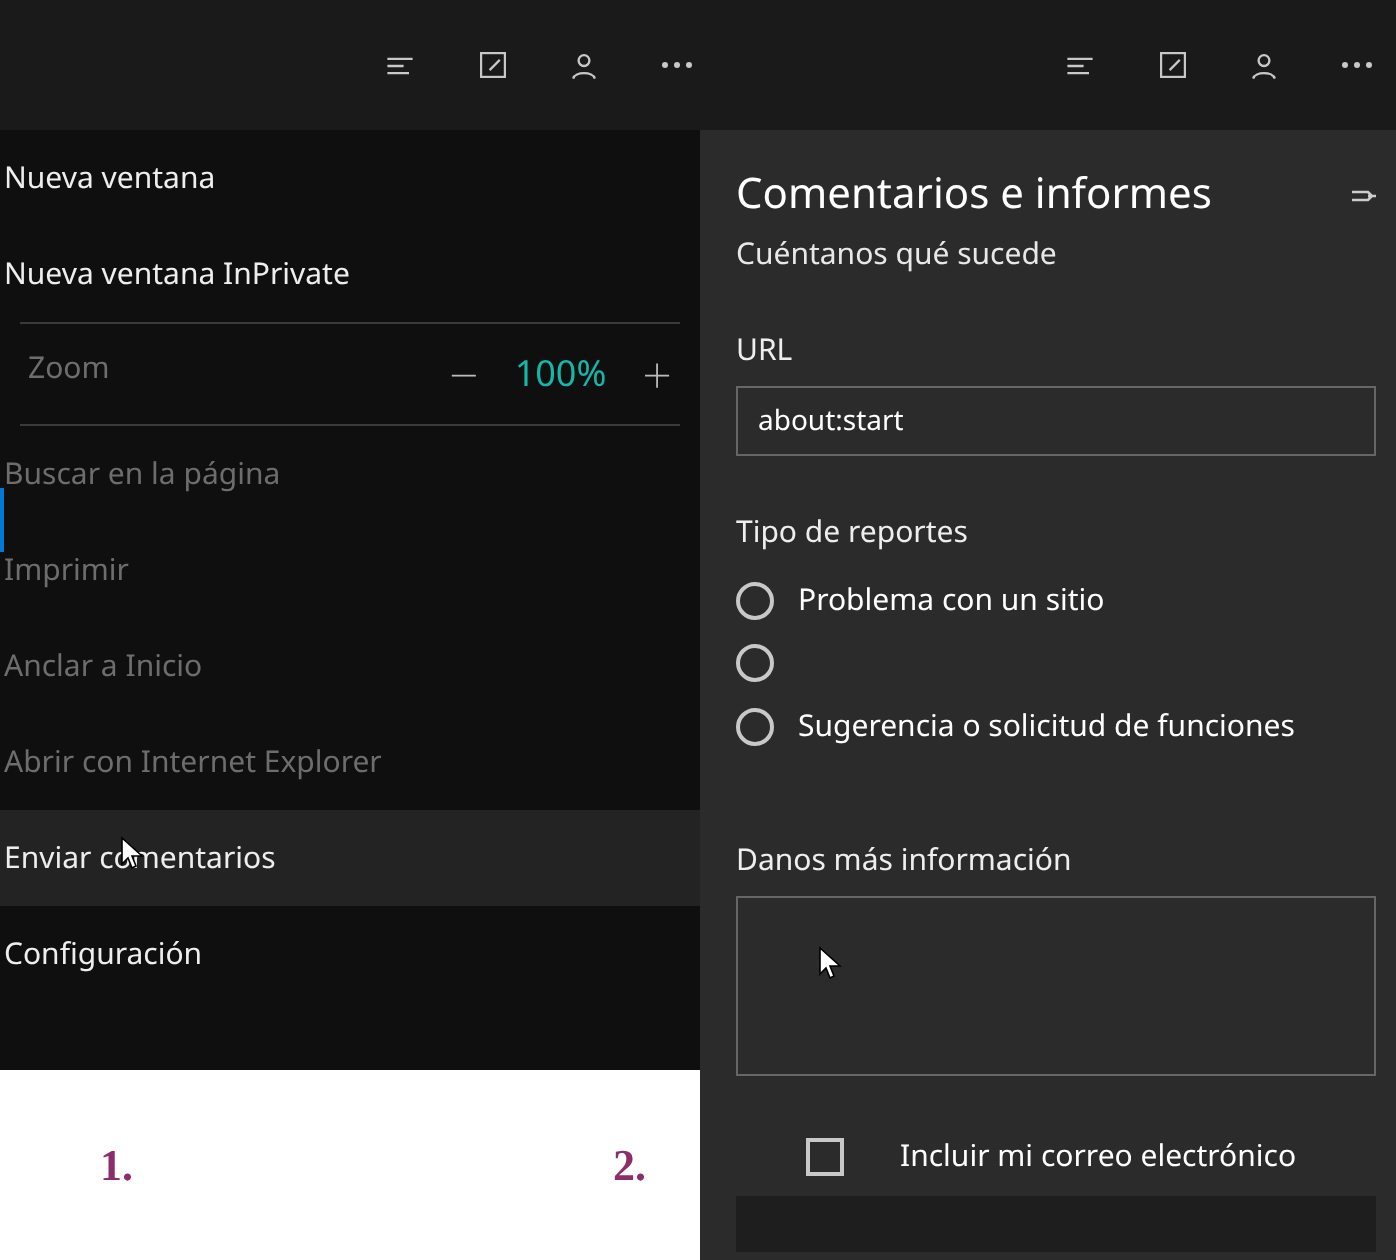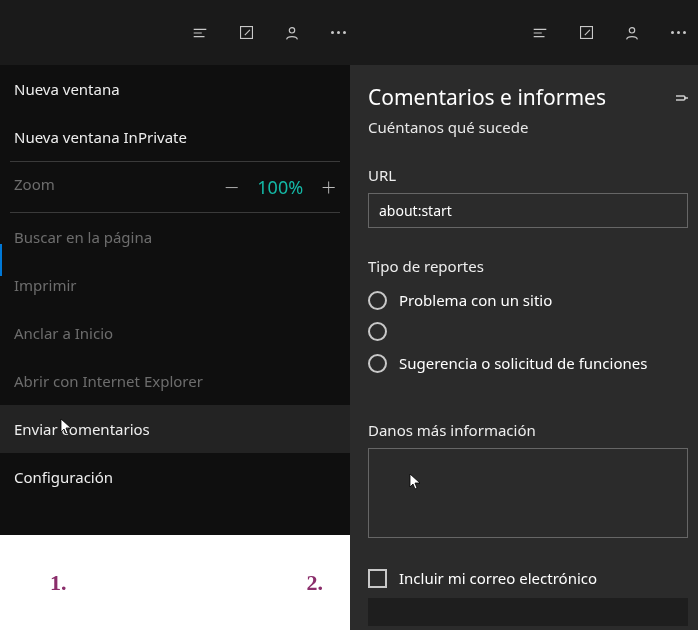--- a/index.html
+++ b/index.html
@@ -30,21 +30,21 @@
 
     
     .menu {
       width: 350px;
       background: #0f0f0f;
       display: flex;
       flex-direction: column;
       position: relative;
     }
     .menu-item {
-      padding: 14px 14px;
+      padding: 14px 2px;
       font-size: 15px;
       color: #eee;
       cursor: pointer;
     }
     .menu-item.disabled { color: #6d6d6d; }
     .menu-item.hover { background: #232323; position: relative; }
     .menu-sep { height: 1px; background: #3a3a3a; margin: 0 10px; }
     .zoom-row {
       display: flex;
       align-items: flex-start;
@@ -118,21 +118,21 @@
       flex-shrink: 0;
     }
     .fb-textarea {
       width: 100%;
       height: 90px;
       background: #2b2b2b;
       border: 1px solid #666;
       margin-bottom: 30px;
       position: relative;
     }
-    .check-row { display: flex; align-items: flex-end; gap: 12px; font-size: 15px; cursor: pointer; margin-bottom: 10px;}
+    .check-row { display: flex; align-items: flex-end; gap: 28px; font-size: 15px; cursor: pointer; margin-bottom: 10px; margin-left: 35px;}
     .checkbox {
       width: 19px; height: 19px;
       border: 2px solid #c8c8c8;
       flex-shrink: 0;
     }
     .email-box {
       width: 100%;
       height: 28px;
       background: #1e1e1e;
     }

